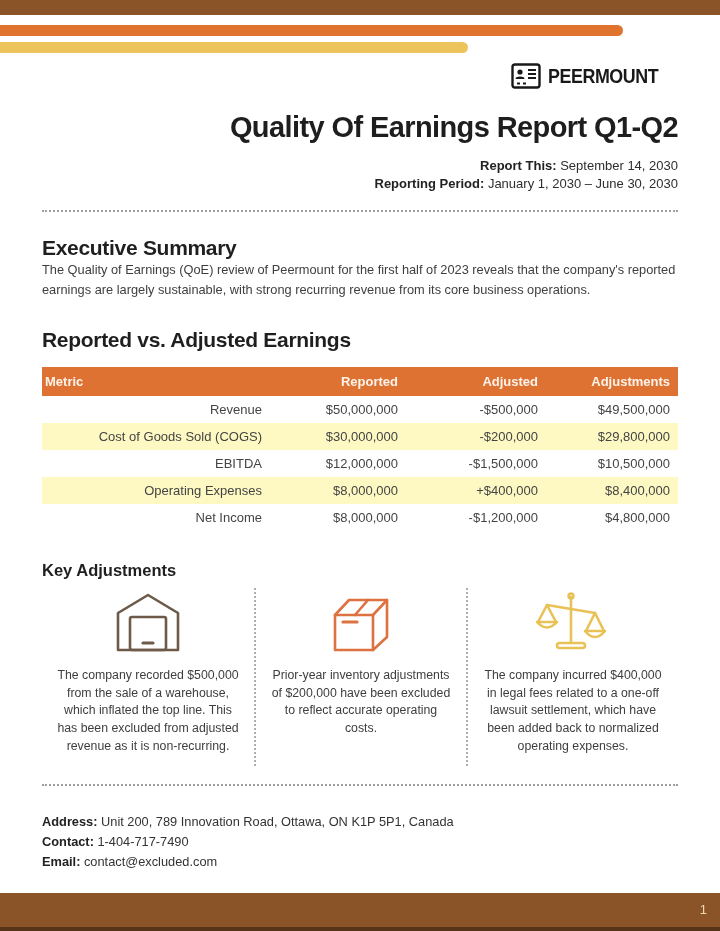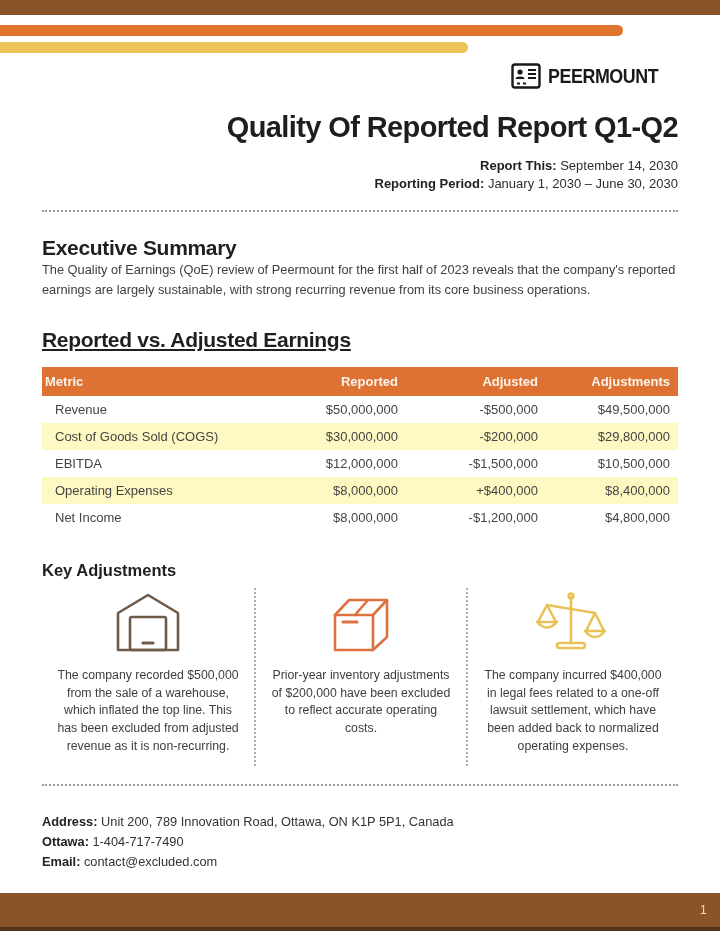--- a/index.html
+++ b/index.html
@@ -26,28 +26,28 @@
   .doc-title { text-align:right; font-size:29px; line-height:1.2; font-weight:800;
                color:#1e1e1e; letter-spacing:-0.6px; margin-bottom:12px; }
   .meta { text-align:right; font-size:13px; line-height:1.4; color:#2e2e2e; }
   .meta b { font-weight:700; color:#222; }
 
   .dotted-h { border:none; border-top:2px dotted #9e9e9e; margin-top:17px; }
 
   .h2 { font-size:21px; font-weight:800; color:#1f1f1f; letter-spacing:-0.3px; margin-top:24px; }
   .summary-text { font-size:12.8px; line-height:1.55; color:#3e3e3e; }
 
-  .h2-table { margin-top:28px;text-decoration:underline; }
+  .h2-table { margin-top:28px; }
   table.earnings { margin-top:15px; width:636px; border-collapse:collapse; table-layout:fixed; font-size:13px; }
   table.earnings col.c1 { width:230px; } table.earnings col.c2 { width:134px; }
   table.earnings col.c3 { width:140px; } table.earnings col.c4 { width:132px; }
   table.earnings thead th { background:#dd7233; color:#fdf3ea; font-weight:700;
       padding:7px 10px 7px 3px; text-align:left; }
   table.earnings thead th.num { text-align:right; padding-right:8px; }
-  table.earnings tbody td { padding:6px 10px 6px 13px; color:#444444; }
+  table.earnings tbody td { padding:6px 10px 6px 13px; color:#444444;text-align:right; }
   table.earnings tbody td.num { text-align:right; padding-right:8px; }
   table.earnings tbody tr.alt { background:#fef9c3; }
 
   .h3 { font-size:16.5px; font-weight:800; color:#1f1f1f; margin-top:30px; }
   .adj-grid { display:grid; grid-template-columns:212px 212px 212px; margin-top:8px; }
   .adj-col { padding:2px 14px 10px 14px; text-align:center; }
   .adj-col + .adj-col { border-left:2px dotted #aeaeae; }
   .adj-icon { height:64px; display:flex; align-items:center; justify-content:center; }
   .adj-text { margin-top:13px; font-size:12.3px; line-height:1.45; color:#3e3e3e; }
 
@@ -80,21 +80,21 @@
         <line x1="17" y1="15" x2="25" y2="15" stroke-width="2"></line>
         <line x1="6" y1="20.5" x2="9" y2="20.5" stroke-width="2"></line>
         <line x1="12" y1="20.5" x2="15" y2="20.5" stroke-width="2"></line>
       </svg>
     </span>
     <span class="logo-text">PEERMOUNT</span>
   </div>
 
   <div class="content">
 
-    <div class="doc-title">Quality Of Reported Report Q1-Q2</div>
+    <div class="doc-title">Quality Of Earnings Report Q1-Q2</div>
 
     <div class="meta">
       <b>Report This:</b><span> September 14, 2030</span>
     </div>
     <div class="meta">
       <b>Reporting Period:</b><span> January 1, 2030 – June 30, 2030</span>
     </div>
 
     <hr class="dotted-h">
 
@@ -195,21 +195,21 @@
         </div>
         <div class="adj-text">The company incurred $400,000 in legal fees related to a one-off lawsuit settlement, which have been added back to normalized operating expenses.</div>
       </div>
 
     </div>
 
     <hr class="dotted-h footer-sep">
 
     <div class="footer-block">
       <div><b>Address:</b><span> Unit 200, 789 Innovation Road, Ottawa, ON K1P 5P1, Canada</span></div>
-      <div><b>Ottawa:</b><span> 1-404-717-7490</span></div>
+      <div><b>Contact:</b><span> 1-404-717-7490</span></div>
       <div><b>Email:</b><span> contact@excluded.com</span></div>
     </div>
 
   </div>
 
   <div class="bar-bottom">
     <span class="page-num">1</span>
     <div class="bar-bottom-edge"></div>
   </div>
 

